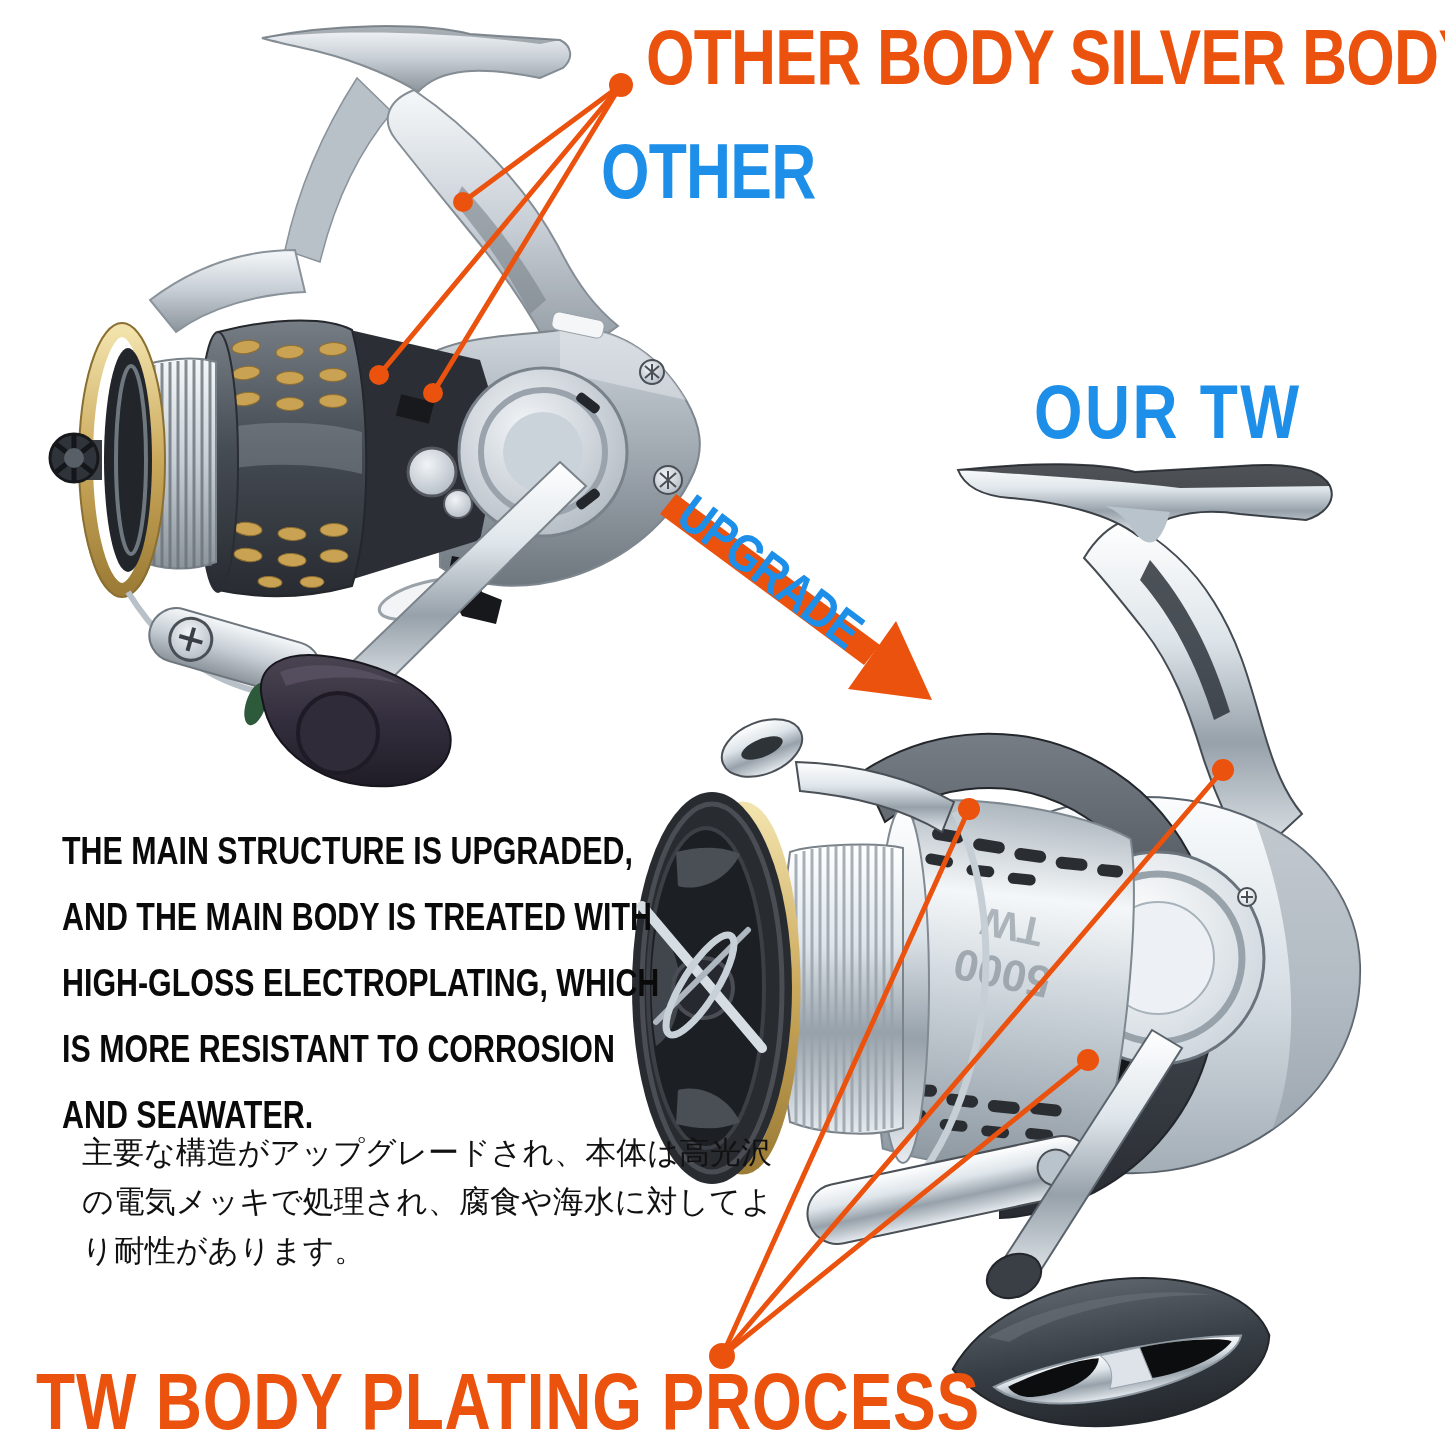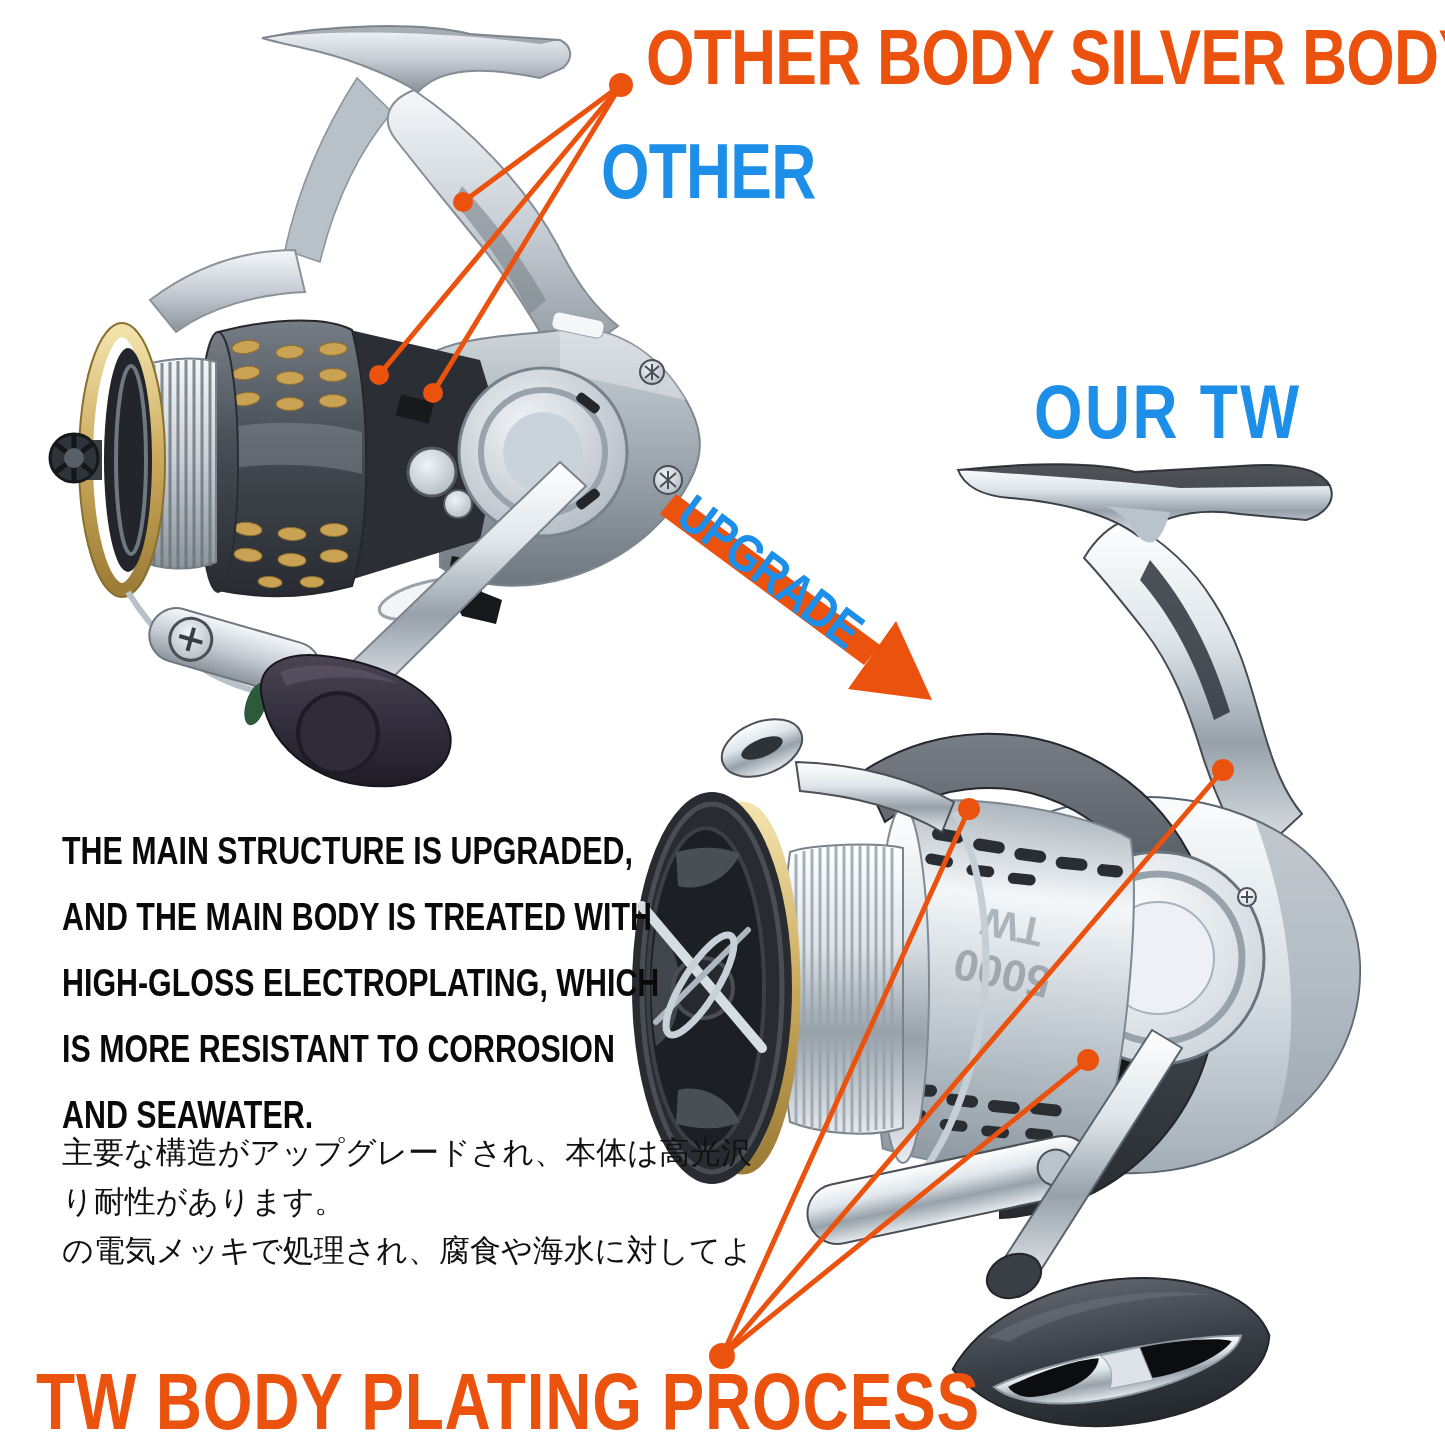--- a/index.html
+++ b/index.html
@@ -4,21 +4,21 @@
 <style>
   html,body{margin:0;padding:0;background:#ffffff;}
   .stage{position:relative;width:1445px;height:1445px;background:#ffffff;overflow:hidden;
          font-family:"Liberation Sans", sans-serif;}
   .scene{position:absolute;left:0;top:0;}
   .txt{position:absolute;white-space:nowrap;transform-origin:0 0;line-height:1;}
   .headline{font-weight:700;letter-spacing:-1px;}
   .para{position:absolute;transform-origin:0 0;font-weight:700;color:#0a0a0a;}
   .para div{white-space:nowrap;}
   .jp{position:absolute;color:#111;font-weight:400;}
-  .jp div{white-space:nowrap;}
+  .jp div{white-space:nowrap;margin-left:20px;}
 </style>
 </head>
 <body>
 
 <div class="stage">
 
 <svg class="scene" width="1445" height="1445" viewBox="0 0 1445 1445">
   <defs>
     <linearGradient id="gSilver" x1="0" y1="0" x2="0" y2="1">
       <stop offset="0" stop-color="#F5F8FA"></stop>
@@ -339,19 +339,19 @@
 <div class="para" style="left:62px; top:818px; font-size:38px; line-height:66px; transform:scaleX(0.80);">
   <div>THE MAIN STRUCTURE IS UPGRADED,</div>
   <div>AND THE MAIN BODY IS TREATED WITH</div>
   <div>HIGH-GLOSS ELECTROPLATING, WHICH</div>
   <div>IS MORE RESISTANT TO CORROSION</div>
   <div>AND SEAWATER.</div>
 </div>
 
 <div class="jp" style="left:62px; top:1128px; font-size:31px; line-height:49px;">
   <div>主要な構造がアップグレードされ、本体は高光沢</div>
+  <div>の電気メッキで処理され、腐食や海水に対してよ</div>
   <div>り耐性があります。</div>
-  <div>の電気メッキで処理され、腐食や海水に対してよ</div>
 </div>
 
 <div class="txt headline" style="left:36px; top:1362px; font-size:80px; color:#EB520E; letter-spacing:1px; transform:scaleX(0.80);">TW BODY PLATING PROCESS</div>
 
 </div>
 
 </body></html>

